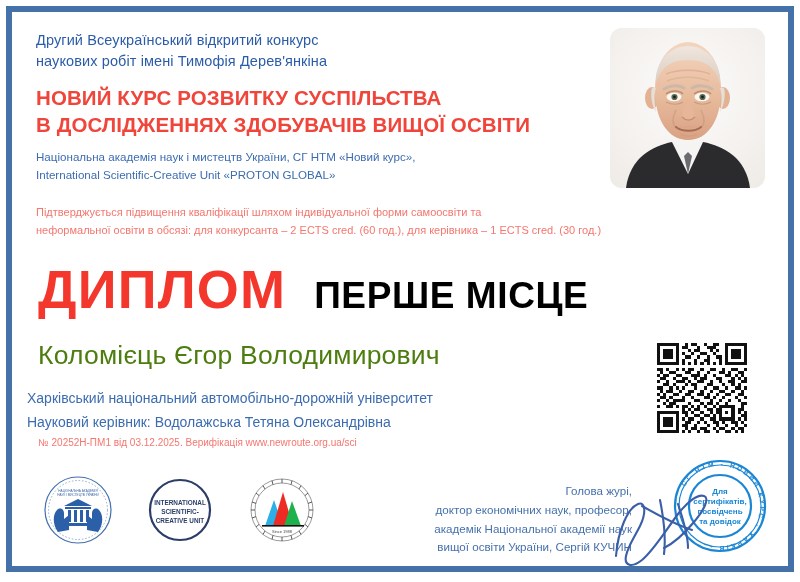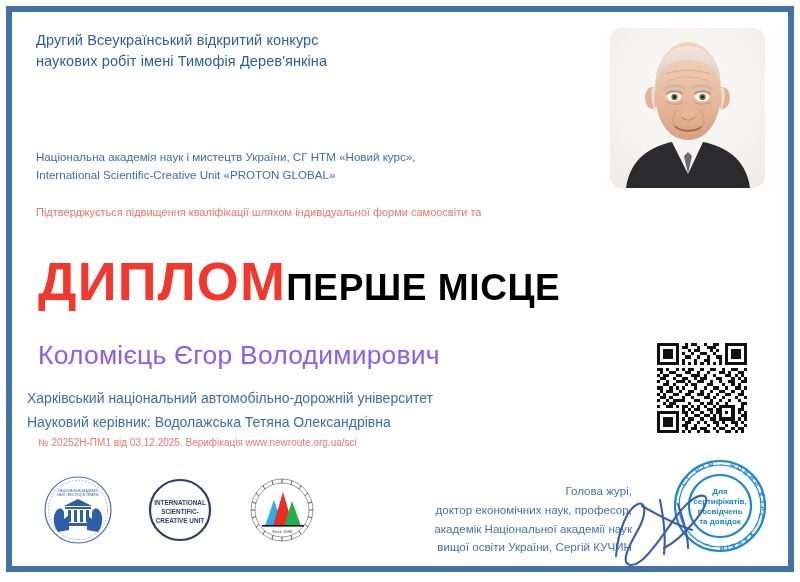--- a/index.html
+++ b/index.html
@@ -64,36 +64,36 @@
     position: absolute; right: 35px; top: 28px;
     width: 155px; height: 160px;
     border-radius: 12px;
     overflow: hidden;
     background: #f7f4f2;
   }
   .photo svg { display: block; width: 100%; height: 100%; }
 
   
   .bigline {
-    position: absolute; left: 38px; top: 254px;
-    display: flex; align-items: baseline; 
+    position: absolute; left: 38px; top: 262px;
+    display: flex; align-items: baseline; gap: 28px;
   }
   .diploma {
     color: #F4372C; font-size: 54px; font-weight: bold;
     letter-spacing: 1.2px; line-height: 1;
   }
   .place {
     color: #000000; font-size: 37px; font-weight: bold;
     letter-spacing: .6px; line-height: 1;
   }
 
   
   .name {
     position: absolute; left: 38px; top: 340px;
-    color: #8b5cf6; font-size: 26.5px; font-weight: 400;
+    color: #4d7c0f; font-size: 26.5px; font-weight: 400;
     letter-spacing: .2px;
   }
   .uni {
     position: absolute; left: 27px; top: 386px;
     color: #3C6CB0; font-size: 14px; line-height: 1.72;
   }
   .regno {
     position: absolute; left: 38px; top: 437px;
     color: #F4766E; font-size: 10px;
   }
@@ -132,28 +132,33 @@
   <div class="frame"></div>
   <div class="frame-inner"></div>
 
   <div class="sheet">
 
     <div class="hdr-sub">
       <div>Другий Всеукраїнський відкритий конкурс</div>
       <div>наукових робіт імені Тимофія Дерев'янкіна</div>
     </div>
 
+    <div class="hdr-title">
+      <div>НОВИЙ КУРС РОЗВИТКУ СУСПІЛЬСТВА</div>
+      <div>В ДОСЛІДЖЕННЯХ ЗДОБУВАЧІВ ВИЩОЇ ОСВІТИ</div>
+    </div>
 
     <div class="hdr-meta">
       <div>Національна академія наук і мистецтв України, СГ НТМ «Новий курс»,</div>
       <div>International Scientific-Creative Unit «PROTON GLOBAL»</div>
     </div>
 
     <div class="hdr-note">
       <div>Підтверджується підвищення кваліфікації шляхом індивідуальної форми самоосвіти та</div>
+      <div>неформальної освіти в обсязі: для конкурсанта – 2 ECTS cred. (60 год.), для керівника – 1 ECTS cred. (30 год.)</div>
     </div>
 
     <div class="photo">
       <svg viewBox="0 0 155 160" preserveAspectRatio="xMidYMid slice">
         <defs>
           <radialGradient id="bg" cx="50%" cy="40%" r="75%">
             <stop offset="0%" stop-color="#fdfcfb"></stop>
             <stop offset="100%" stop-color="#efebe7"></stop>
           </radialGradient>
           <linearGradient id="skin" x1="0" y1="0" x2="0" y2="1">

